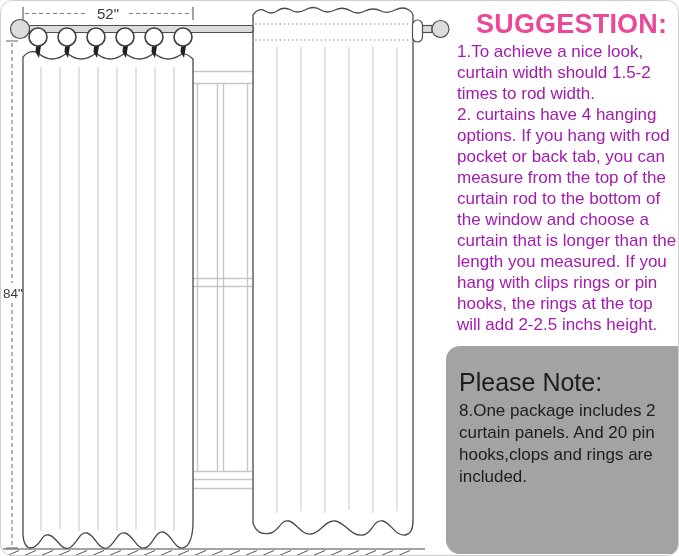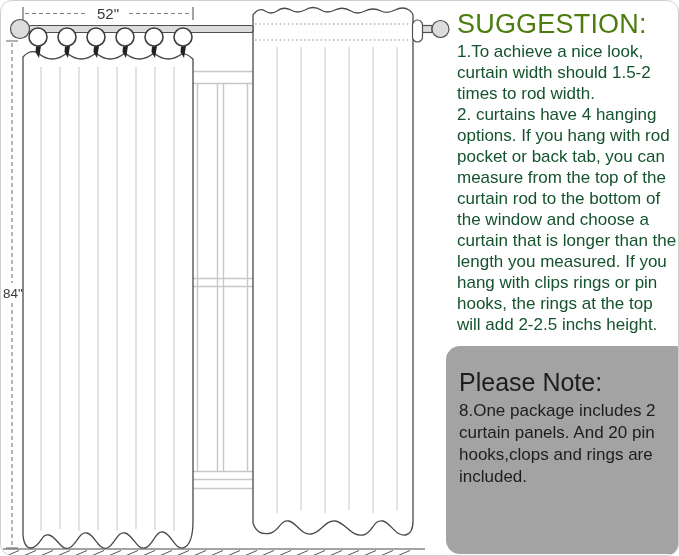--- a/index.html
+++ b/index.html
@@ -4,22 +4,22 @@
 <style>
   * { margin:0; padding:0; box-sizing:border-box; }
   html,body { width:679px; height:556px; background:#fff; }
   body { font-family:"Liberation Sans", sans-serif; color:#222; }
   .canvas {
     position:relative; width:679px; height:556px; background:#fff;
     border:1px solid #cfcfcf; border-radius:12px; overflow:hidden;
   }
   .art { position:absolute; left:0; top:0; }
   .textcol { position:absolute; left:456px; top:7px; width:221px; }
-  .suggestion-title { font-size:27px; font-weight:400; letter-spacing:0.2px; color:#4d7c0f; line-height:33px; }
-  .body-text { font-size:17px; line-height:21px; color:#14532d; }
+  .suggestion-title { font-size:27px; font-weight:700; letter-spacing:0.2px; color:#ec4899; line-height:33px;margin-left:19px; }
+  .body-text { font-size:17px; line-height:21px; color:#a21caf; }
   .note-box {
     position:absolute; left:445px; top:345px; width:243px; height:208px;
     background:#a3a3a3; border-radius:14px; padding:20px 8px 0 13px;
   }
   .note-title { font-size:25px; font-weight:400; color:#1d1d1d; line-height:32px; margin-bottom:2px; }
   .note-text { font-size:17px; line-height:22px; color:#1d1d1d; }
 </style>
 </head>
 <body>
 

